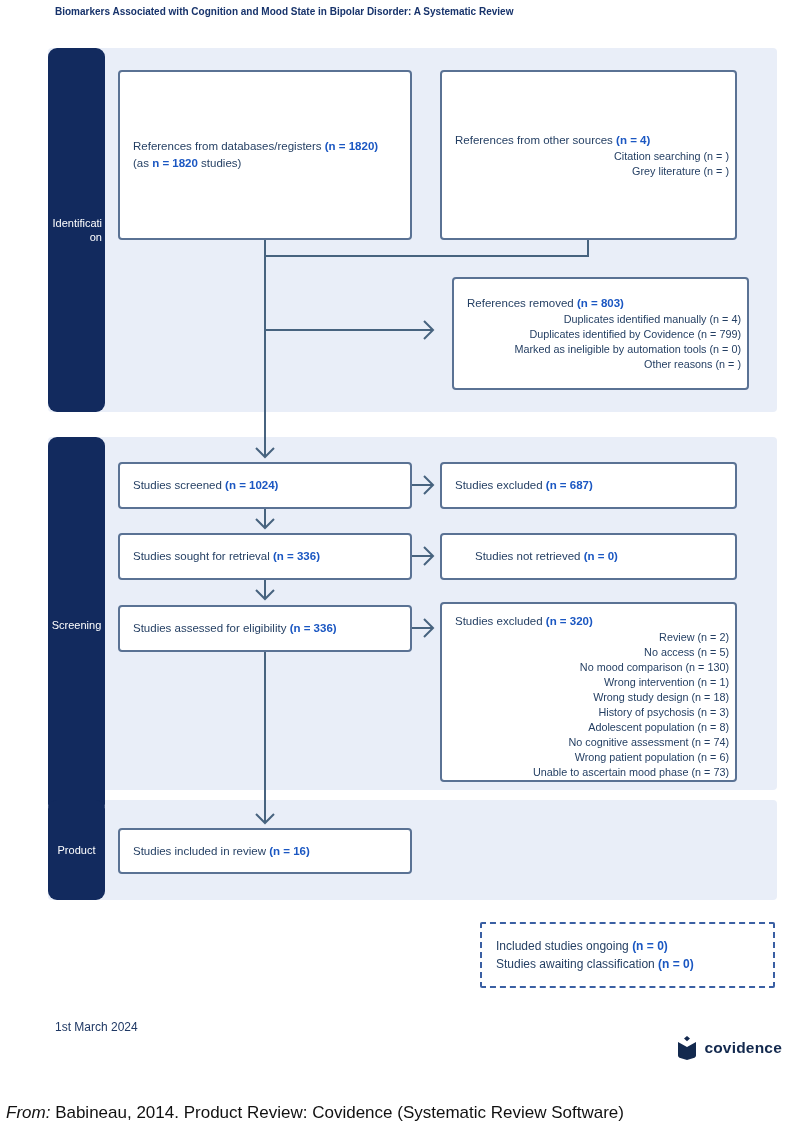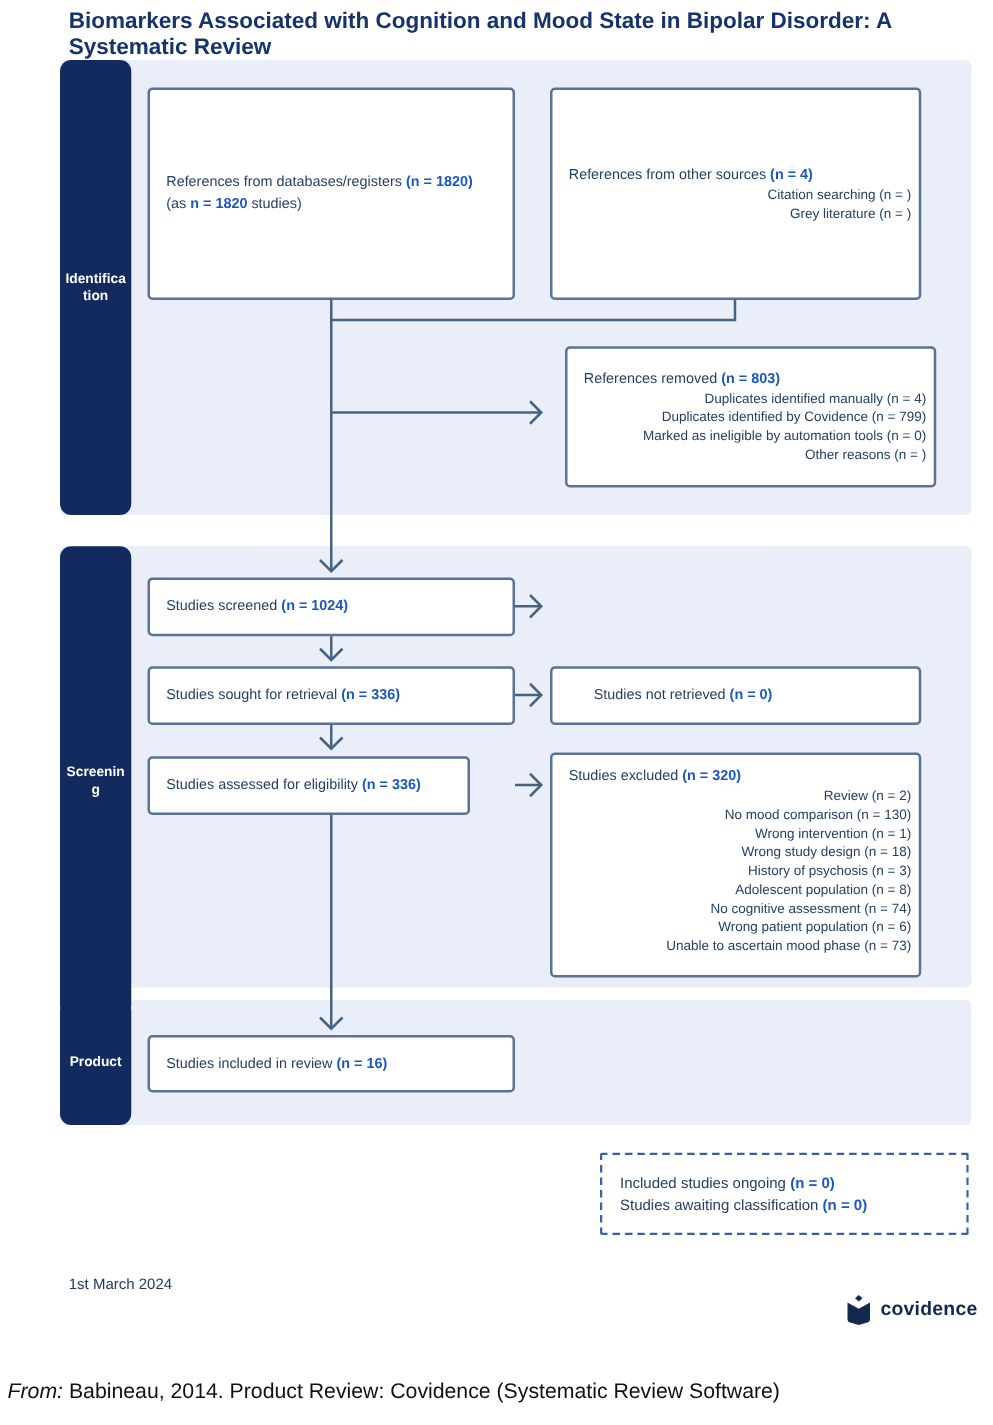--- a/index.html
+++ b/index.html
@@ -5,33 +5,33 @@
   html,body{margin:0;padding:0;background:#ffffff;}
   .page{
     position:relative;
     width:794px;height:1140px;
     background:#ffffff;
     font-family:"Liberation Sans", sans-serif;
     overflow:hidden;
   }
   .title{
     position:absolute;left:55px;top:6px;width:700px;
-    font-size:18px;font-weight:700;color:#17336b;
+    font-size:10px;font-weight:700;color:#17336b;
   }
   
   .band{position:absolute;left:48px;width:729px;background:#e9eef8;border-radius:4px;z-index:0;}
   #band-identification{top:48px;height:364px;}
   #band-screening{top:437px;height:353px;}
   #band-included{top:800px;height:100px;}
   
   .stage{
     position:absolute;left:48px;width:57px;
     background:#122a5e;border-radius:9px;z-index:2;
     display:flex;align-items:center;justify-content:center;
-    color:#ffffff;font-size:11px;font-weight:700;text-align:center;
+    color:#ffffff;font-size:11px;font-weight:400;text-align:right;
     overflow-wrap:anywhere;word-break:break-word;line-height:14px;
     padding:0 3px;box-sizing:border-box;
   }
   #stage-identification{top:48px;height:364px;}
   #stage-screening{top:437px;height:376px;}
   #stage-included{top:800px;height:100px;}
   
   .connectors{position:absolute;left:0;top:0;z-index:1;}
   
   .box{
@@ -44,21 +44,21 @@
   .line{font-size:11.5px;line-height:17px;white-space:nowrap;}
   .n{color:#1b57c2;font-weight:700;}
   .sub-item{font-size:10.8px;line-height:15px;margin-left:26px;white-space:nowrap;color:#243f63;text-align:right;}
   #box-databases{left:118px;top:70px;width:294px;height:170px;}
   #box-other-sources{left:440px;top:70px;width:297px;height:170px;}
   #box-references-removed{left:440px;top:277px;width:297px;height:113px;margin-left:12px;}
   #box-screened{left:118px;top:462px;width:294px;height:47px;}
   #box-screened-excluded{left:440px;top:462px;width:297px;height:47px;}
   #box-sought{left:118px;top:533px;width:294px;height:47px;}
   #box-not-retrieved{left:440px;top:533px;width:297px;height:47px;padding-left:33px;}
-  #box-assessed{left:118px;top:605px;width:258px;height:47px;}
+  #box-assessed{left:118px;top:605px;width:294px;height:47px;}
   #box-assessed-excluded{left:440px;top:602px;width:297px;height:180px;justify-content:flex-start;padding-top:9px;}
   #box-included-review{left:118px;top:828px;width:294px;height:46px;}
   #box-ongoing{
     left:480px;top:922px;width:295px;height:66px;
     border:2px dashed #3a5fa3;border-radius:2px;padding-left:14px;
   }
   #box-ongoing .line{font-size:12px;line-height:18px;}
   
   .date{position:absolute;left:55px;top:1020px;font-size:12px;color:#1f3864;}
   .logo{position:absolute;right:12px;top:1036px;display:flex;align-items:center;gap:6px;z-index:3;}
@@ -139,20 +139,25 @@
         <div class="sub-item">Other reasons (n = )</div>
       </div>
   </div>
 
   <div class="box" id="box-screened">
     <div class="line">
       <span>Studies screened</span> <span class="n">(n = 1024)</span>
     </div>
   </div>
 
+  <div class="box" id="box-screened-excluded">
+    <div class="line">
+      <span>Studies excluded</span> <span class="n">(n = 687)</span>
+    </div>
+  </div>
 
   <div class="box" id="box-sought">
     <div class="line">
       <span>Studies sought for retrieval</span> <span class="n">(n = 336)</span>
     </div>
   </div>
 
   <div class="box" id="box-not-retrieved">
     <div class="line">
       <span>Studies not retrieved</span> <span class="n">(n = 0)</span>
@@ -164,20 +169,21 @@
       <span>Studies assessed for eligibility</span> <span class="n">(n = 336)</span>
     </div>
   </div>
 
   <div class="box" id="box-assessed-excluded">
     <div class="line">
       <span>Studies excluded</span> <span class="n">(n = 320)</span>
     </div>
     <div>
         <div class="sub-item">Review (n = 2)</div>
+        <div class="sub-item">No access (n = 5)</div>
         <div class="sub-item">No mood comparison (n = 130)</div>
         <div class="sub-item">Wrong intervention (n = 1)</div>
         <div class="sub-item">Wrong study design (n = 18)</div>
         <div class="sub-item">History of psychosis (n = 3)</div>
         <div class="sub-item">Adolescent population (n = 8)</div>
         <div class="sub-item">No cognitive assessment (n = 74)</div>
         <div class="sub-item">Wrong patient population (n = 6)</div>
         <div class="sub-item">Unable to ascertain mood phase (n = 73)</div>
       </div>
   </div>

